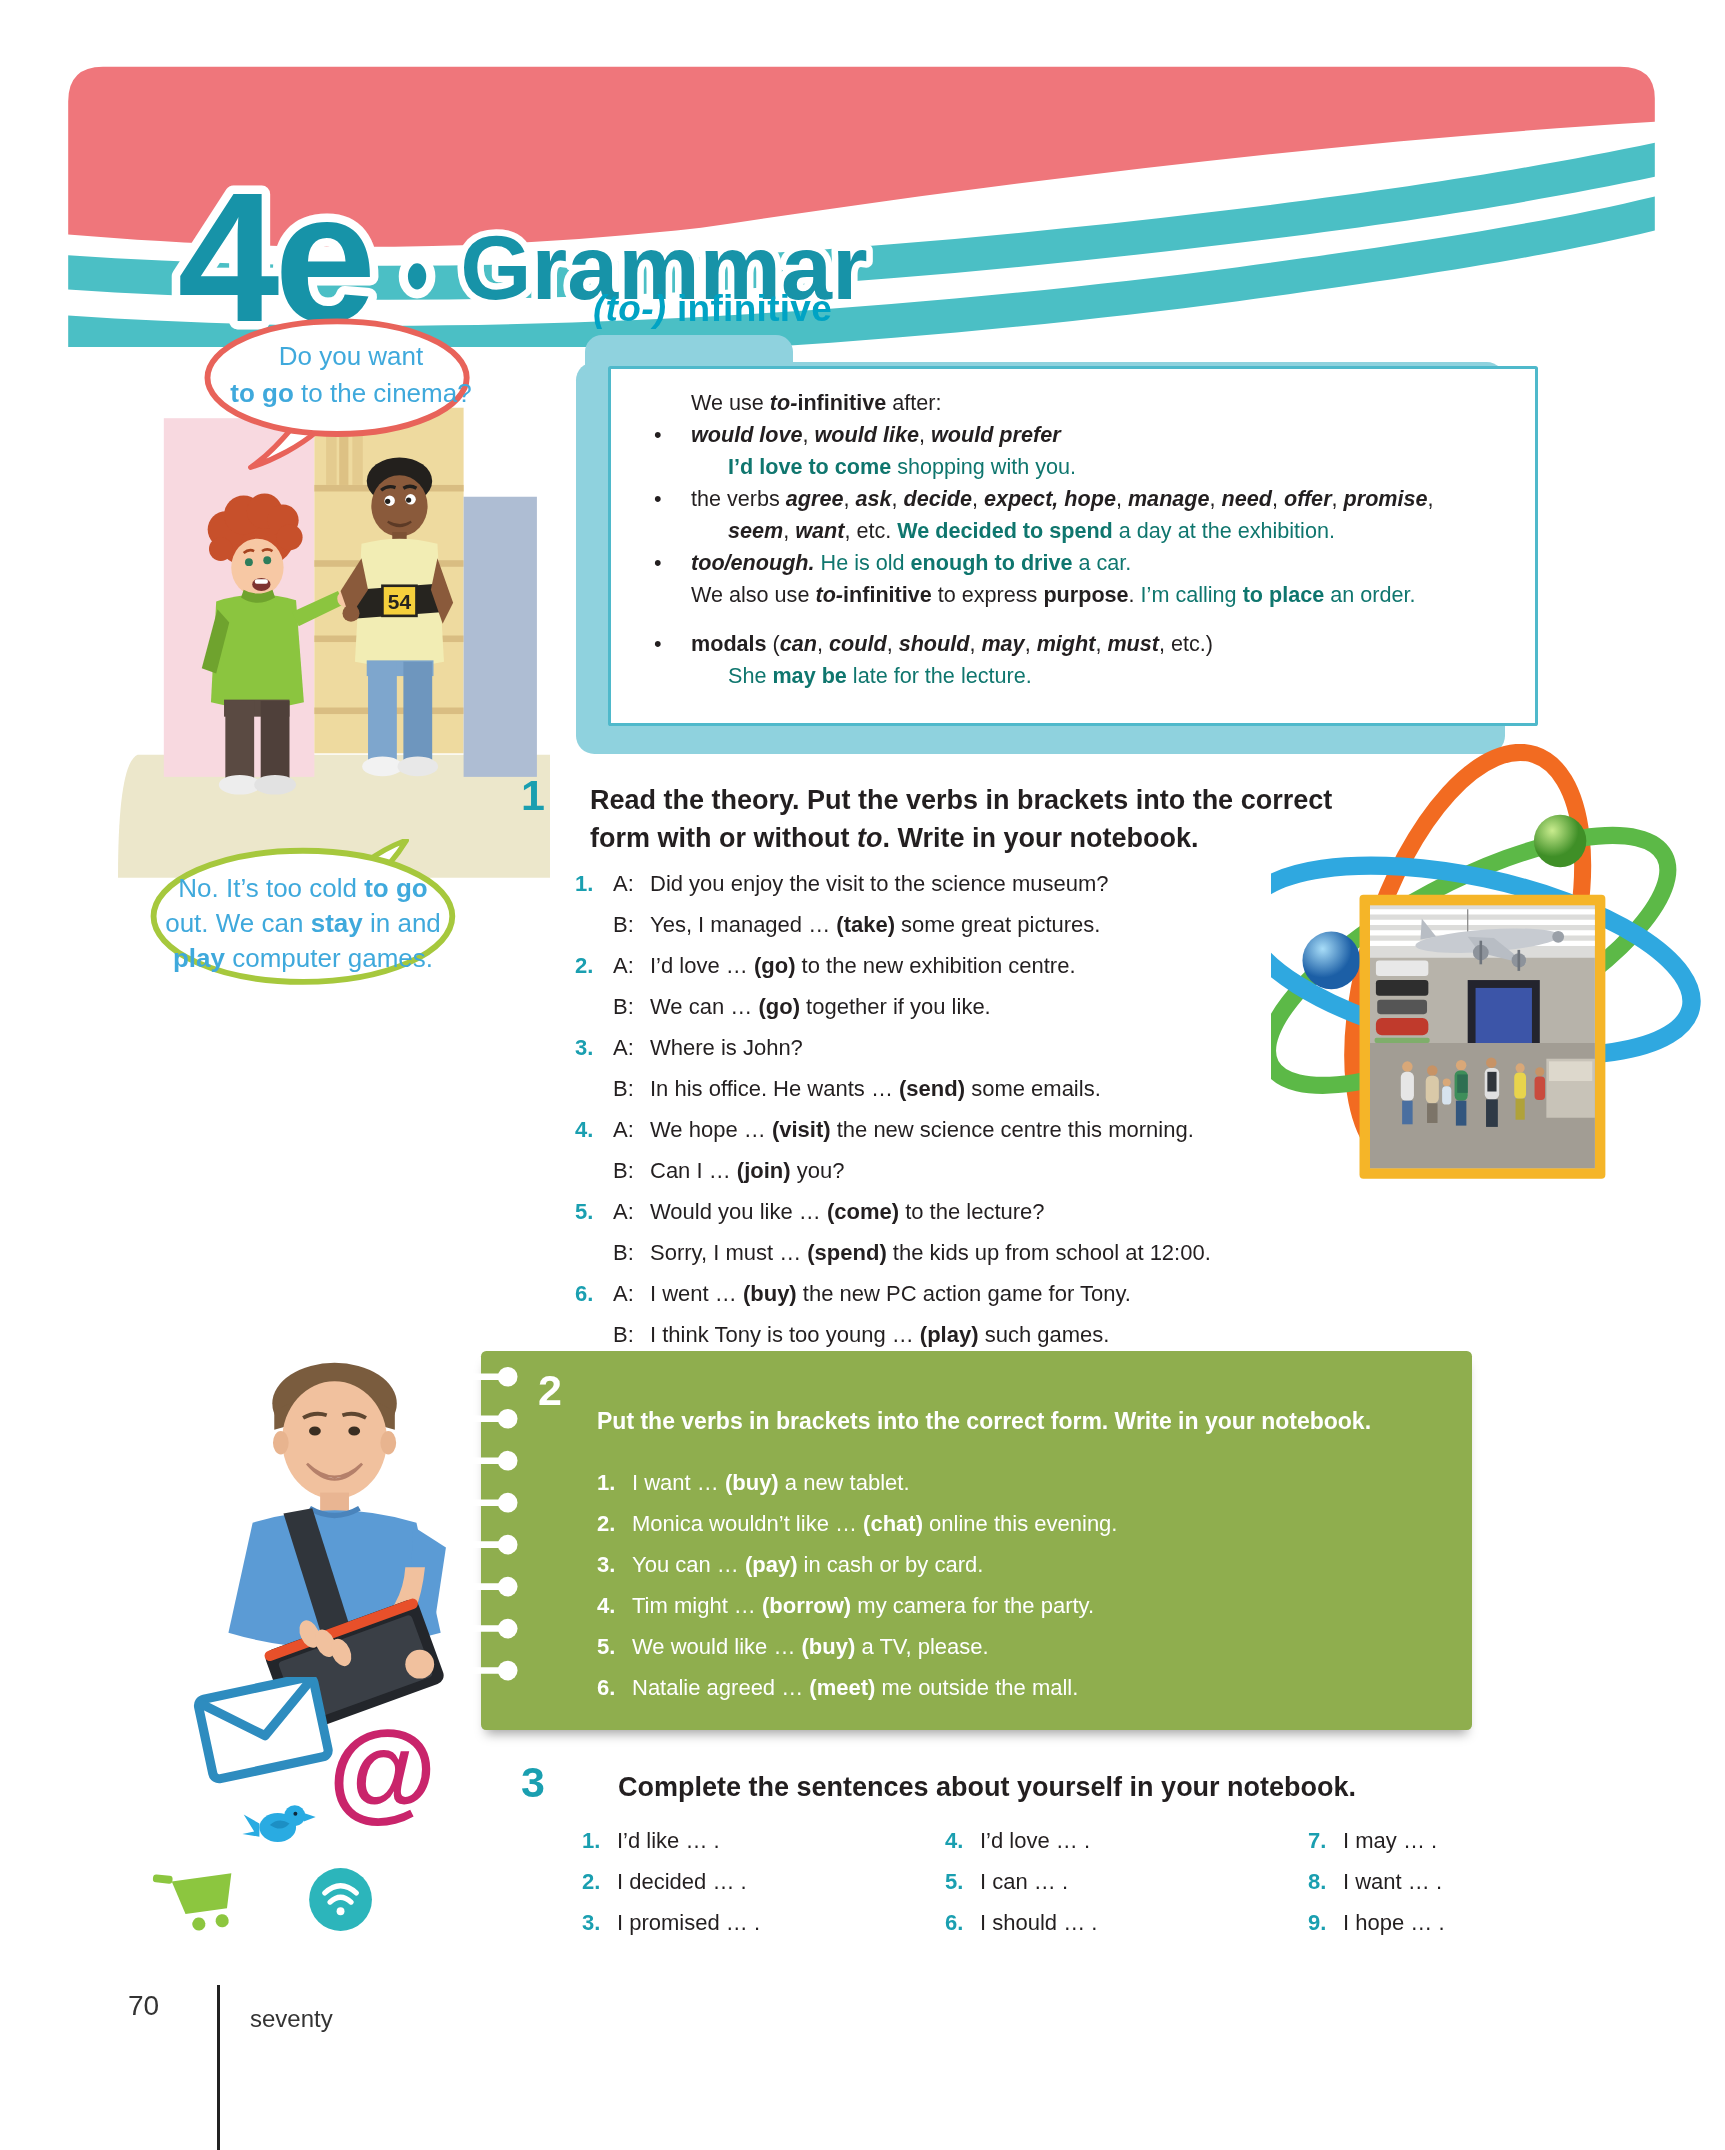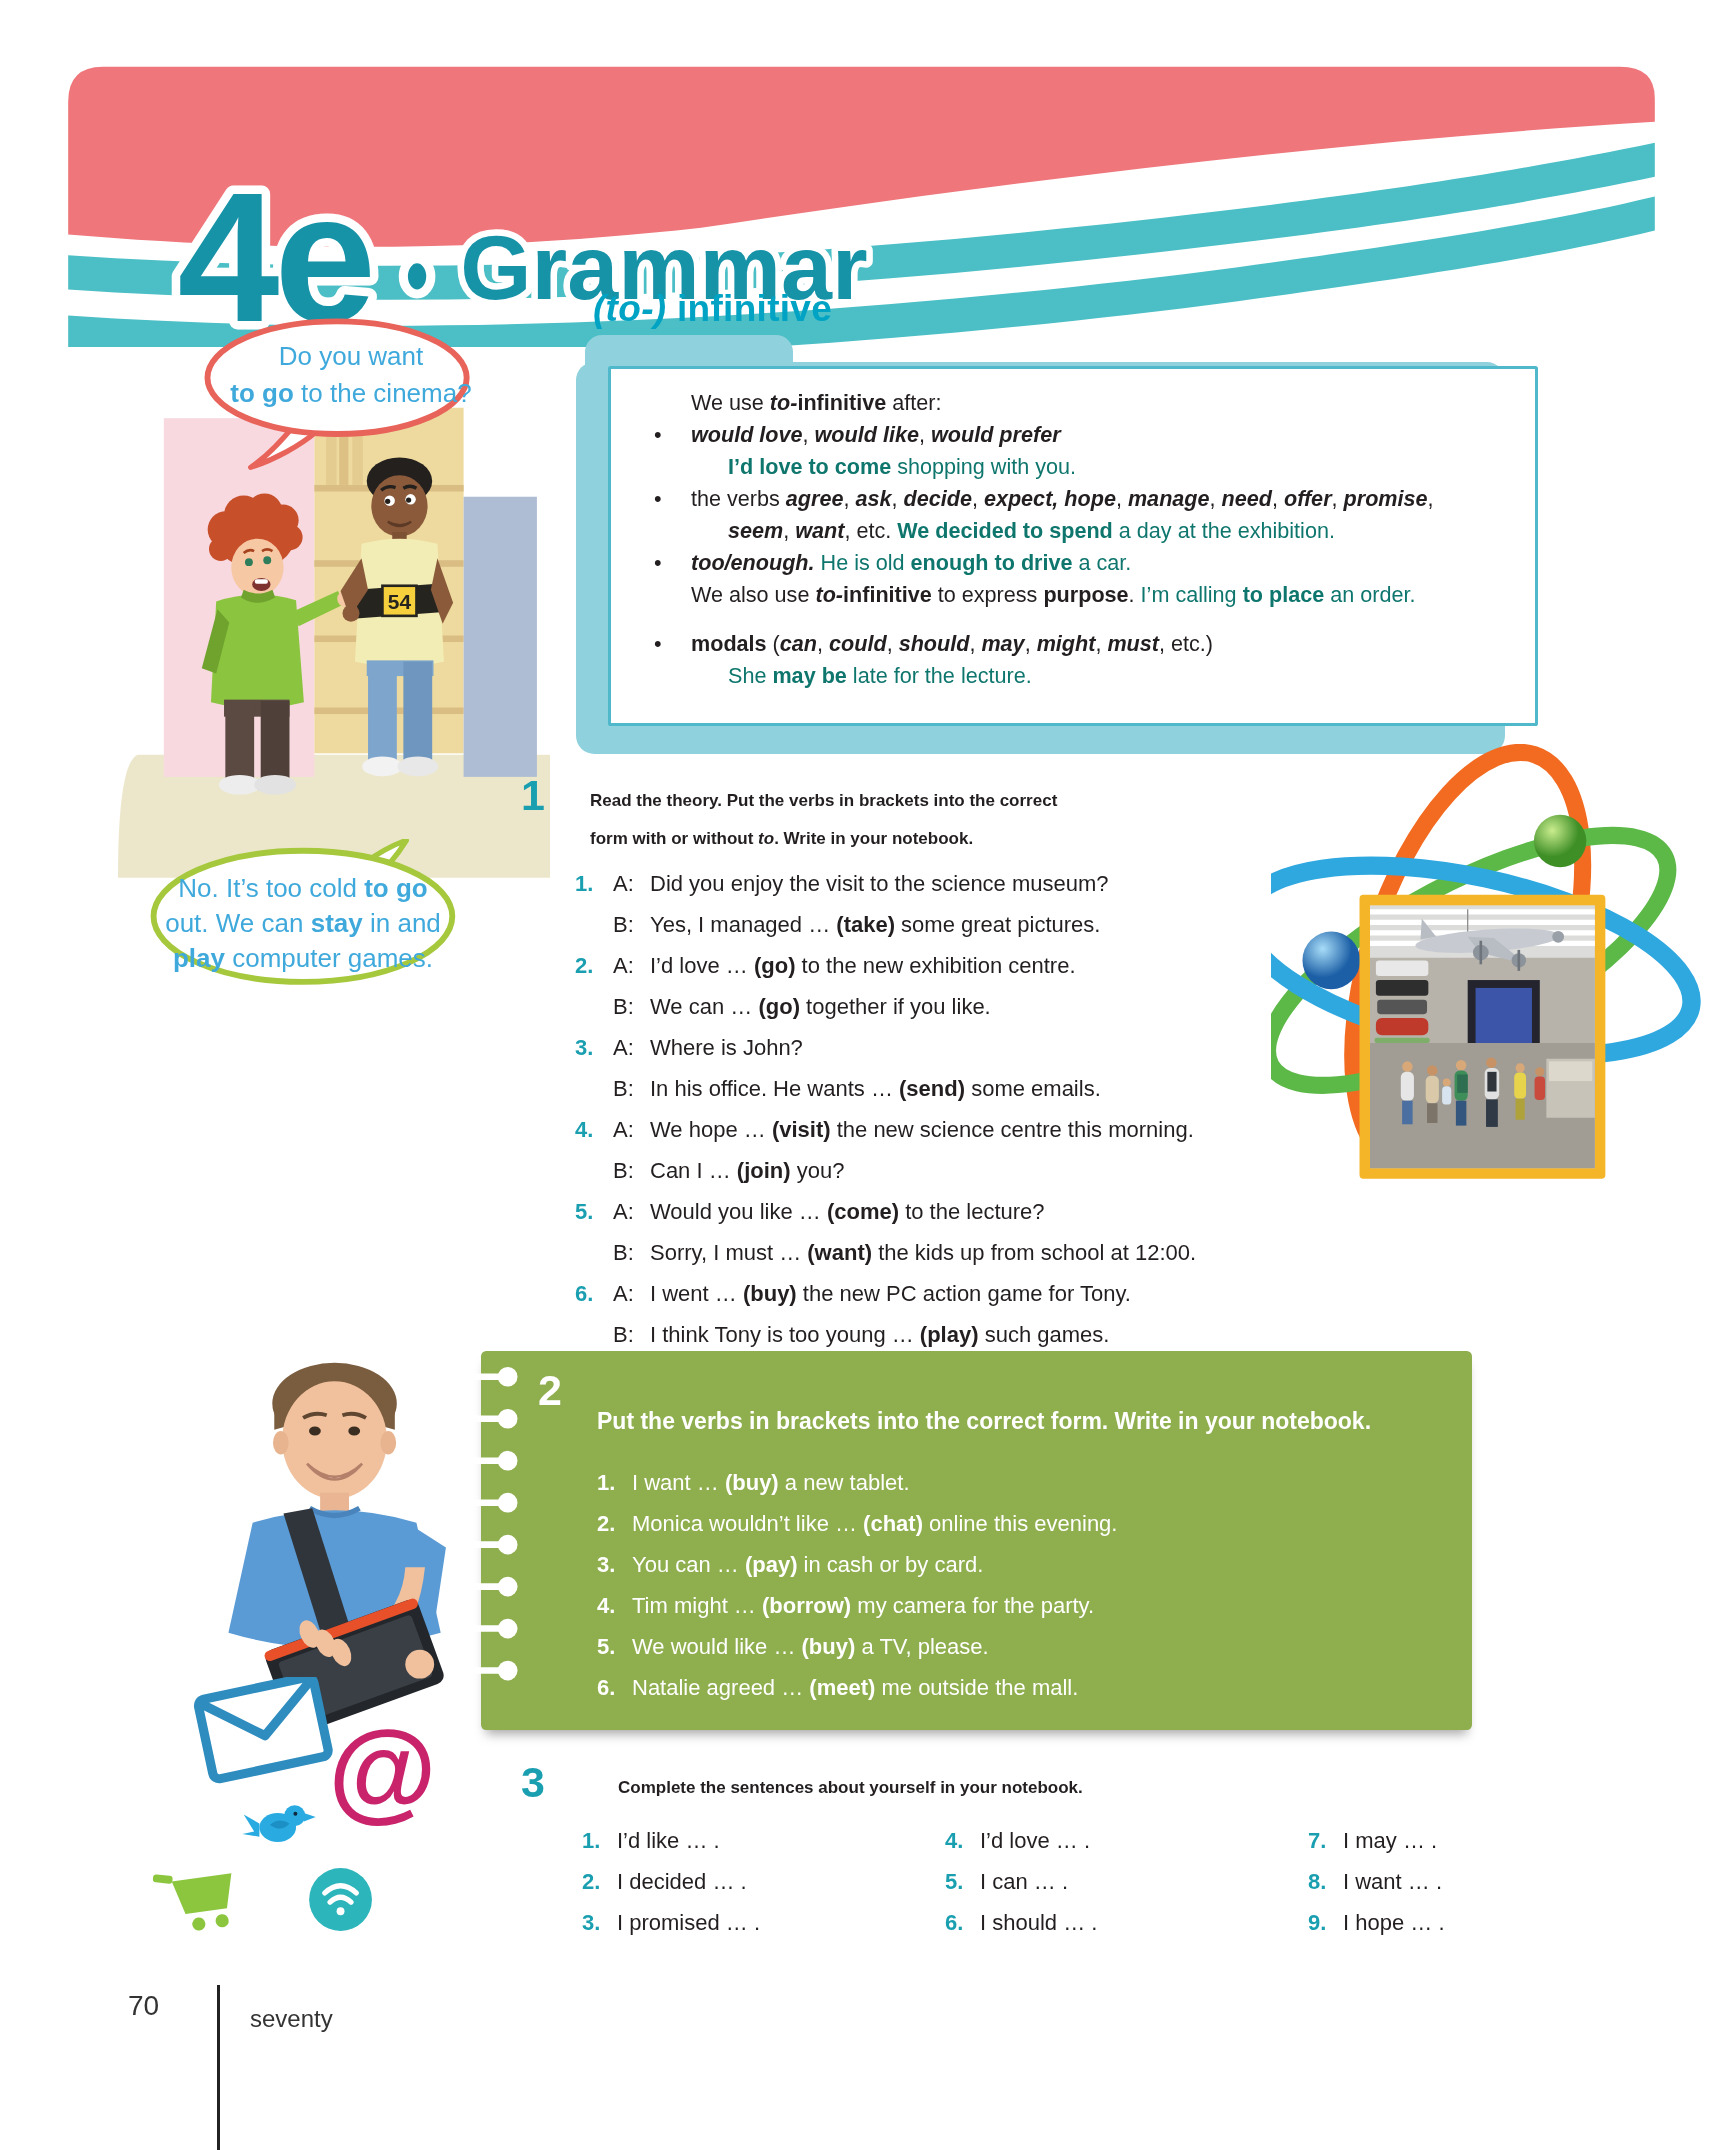--- a/index.html
+++ b/index.html
@@ -18,21 +18,21 @@
   .th-back{left:576px;top:362px;width:929px;height:392px;background:#8FD2DE;border-radius:18.3px;}
   .th-tab{left:585px;top:335px;width:208px;height:52px;background:#8FD2DE;border-radius:17px 17px 0 0;}
   .th-box{left:608px;top:366px;width:862px;height:317px;background:#ffffff;
           border:3.9px solid #4FB9CB;border-radius:2.6px;padding:18.3px 31px;}
   .th-row{display:flex;font-size:21.6px;line-height:32px;margin-left:12px;}
   .th-row .bullet{flex:0 0 37px;}
   .th-row.ind .txt{padding-left:37px;}
   .th-gap{height:17px;}
   
   .bignum{font-size:43px;font-weight:bold;line-height:43px;}
-  .ex-head{font-size:17px;font-weight:bold;line-height:37px;}
+  .ex-head{font-size:27px;font-weight:bold;line-height:37px;}
   .exline{display:flex;font-size:22px;line-height:41px;}
   .exline .enum{flex:0 0 38px;font-weight:bold;}
   .exline .spk{flex:0 0 37px;}
   .greenbox{left:481px;top:1351px;width:991px;height:379px;background:#8FAE4E;border-radius:5.2px;
             box-shadow:0 9.2px 10.5px -5.2px rgba(0,0,0,.35);}
   .g2line{display:flex;font-size:22px;line-height:41px;color:#ffffff;}
   .g2line .enum{flex:0 0 35px;font-weight:bold;}
   .ex3row{display:flex;font-size:22px;line-height:41px;}
   .ex3row .enum{flex:0 0 35px;font-weight:bold;}
   
@@ -300,21 +300,21 @@
         <span class="txt"><span>Can I … </span><span class="b">(join)</span><span> you?</span></span>
       </div>
     <div class="exline">
         <span class="enum teal">5.</span>
         <span class="spk">A:</span>
         <span class="txt"><span>Would you like … </span><span class="b">(come)</span><span> to the lecture?</span></span>
       </div>
     <div class="exline">
         <span class="enum teal"></span>
         <span class="spk">B:</span>
-        <span class="txt"><span>Sorry, I must … </span><span class="b">(want)</span><span> the kids up from school at 12:00.</span></span>
+        <span class="txt"><span>Sorry, I must … </span><span class="b">(spend)</span><span> the kids up from school at 12:00.</span></span>
       </div>
     <div class="exline">
         <span class="enum teal">6.</span>
         <span class="spk">A:</span>
         <span class="txt"><span>I went … </span><span class="b">(buy)</span><span> the new PC action game for Tony.</span></span>
       </div>
     <div class="exline">
         <span class="enum teal"></span>
         <span class="spk">B:</span>
         <span class="txt"><span>I think Tony is too young … </span><span class="b">(play)</span><span> such games.</span></span>

